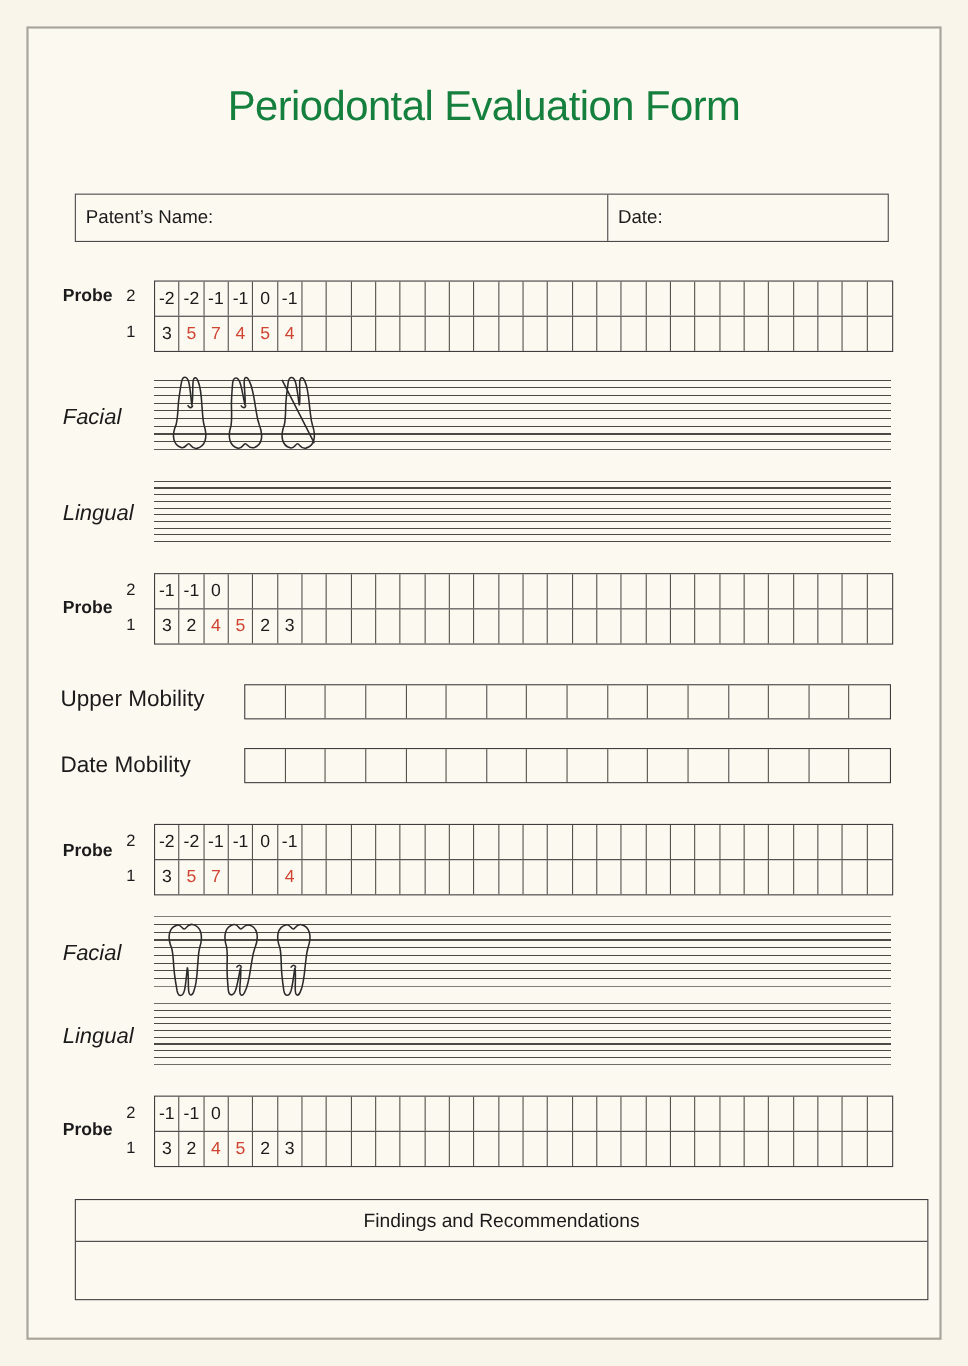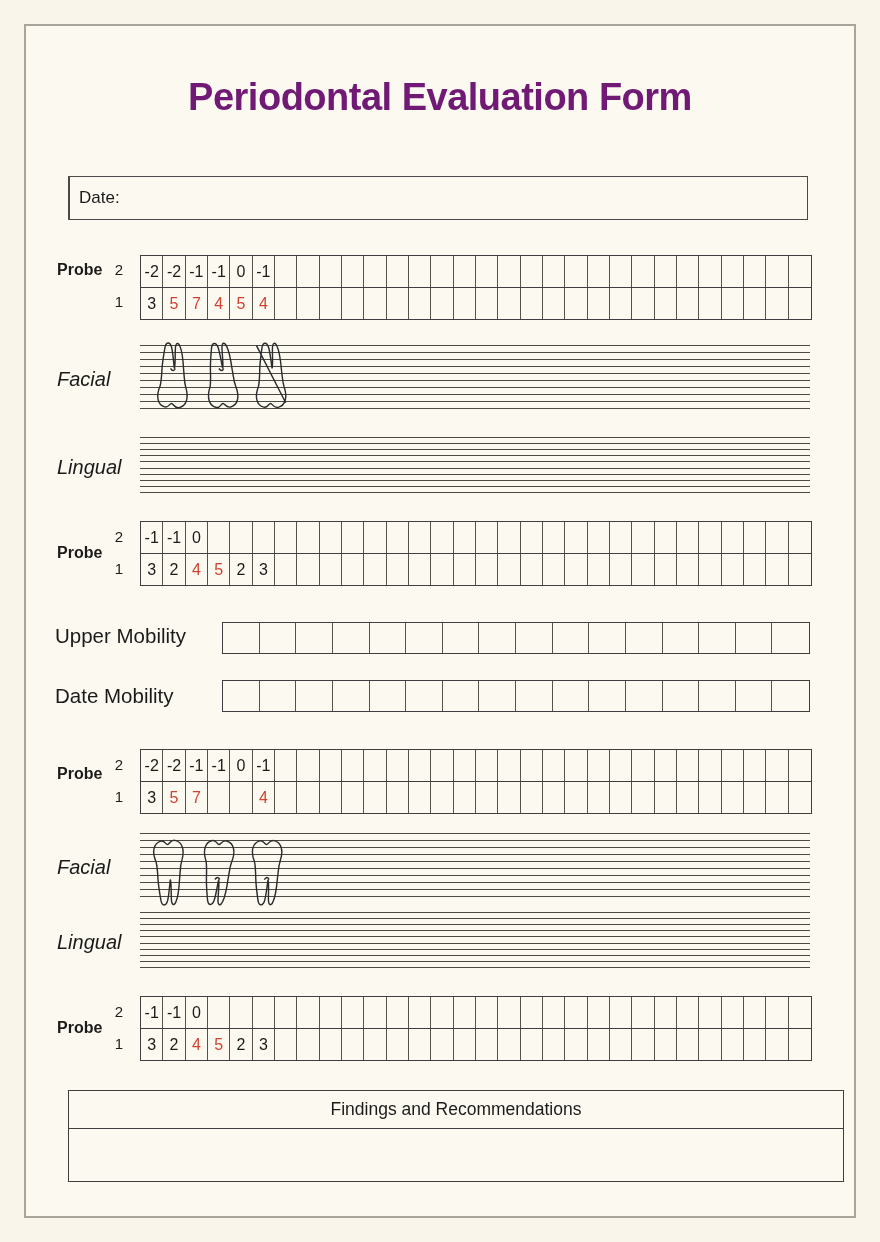--- a/index.html
+++ b/index.html
@@ -8,30 +8,30 @@
     background:#f9f5ea;color:#1b1b1b;
     font-family:"Liberation Sans", sans-serif;
   }
   .abs{position:absolute;}
   .frame{
     left:24px;top:24px;width:828px;height:1190px;
     border:2px solid #a9a59c;background:#fcf9f1;
   }
   .title{
     top:76px;left:0;width:880px;text-align:center;
-    font-size:38px;font-weight:bold;letter-spacing:-0.5px;color:#701a75;
+    font-size:38px;font-weight:normal;letter-spacing:-0.5px;color:#15803d;
   }
   
   .pbox{
     left:68px;top:176px;width:740px;height:44px;
     border:1.5px solid #4a4a4a;display:flex;box-sizing:border-box;
   }
   .pcell{display:flex;align-items:center;padding-left:9px;font-size:17px;}
   .pcell-name{width:60.4%;}
-  .pcell-date{flex:1;border-left:1.5px solid #4a4a4a;}
+  .pcell-date{flex:1;border-left:1.5px solid #4a4a4a;margin-left:28px;}
   
   .probe-label{font-size:16px;font-weight:bold;}
   .row-label{font-size:15px;width:22px;text-align:center;}
   .probe-grid{
     left:140px;width:672px;border:1.5px solid #3f3f3f;box-sizing:border-box;
     background:#fcf9f1;
   }
   .probe-row{display:grid;grid-template-columns:repeat(30,1fr);height:31px;}
   .probe-row + .probe-row{border-top:1.2px solid #3f3f3f;}
   .probe-cell{
@@ -76,20 +76,23 @@
   .f-body{height:52px;}
 </style>
 </head>
 <body style="--accent-red: #cf4330;">
 
 <div class="abs frame"></div>
 
 <div class="abs title">Periodontal Evaluation Form</div>
 
 <div class="abs pbox">
+  <div class="pcell pcell-name">
+    <span>Patent’s Name:</span>
+  </div>
   <div class="pcell pcell-date">
     <span>Date:</span>
   </div>
 </div>
 
 <div>
   <span class="abs probe-label" style="left:57px;top:261px">Probe</span>
   <span class="abs row-label" style="left:108px;top:261px">2</span>
   <span class="abs row-label" style="left:108px;top:293px">1</span>
   <div class="abs probe-grid" style="top:255px">

